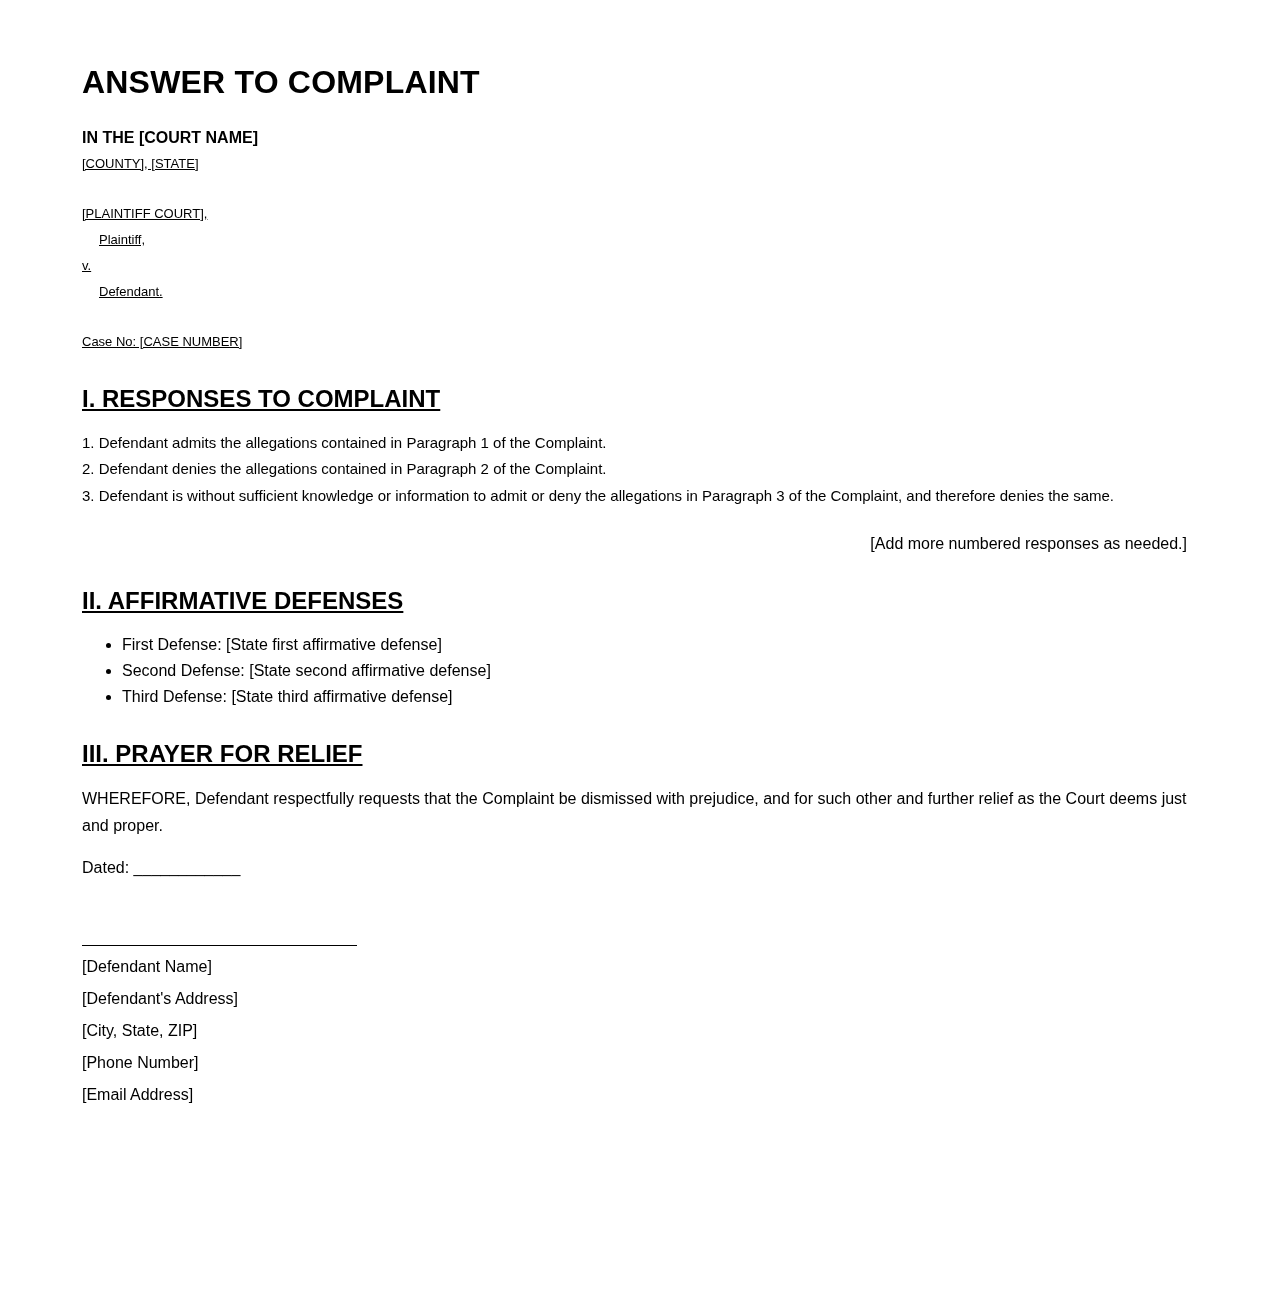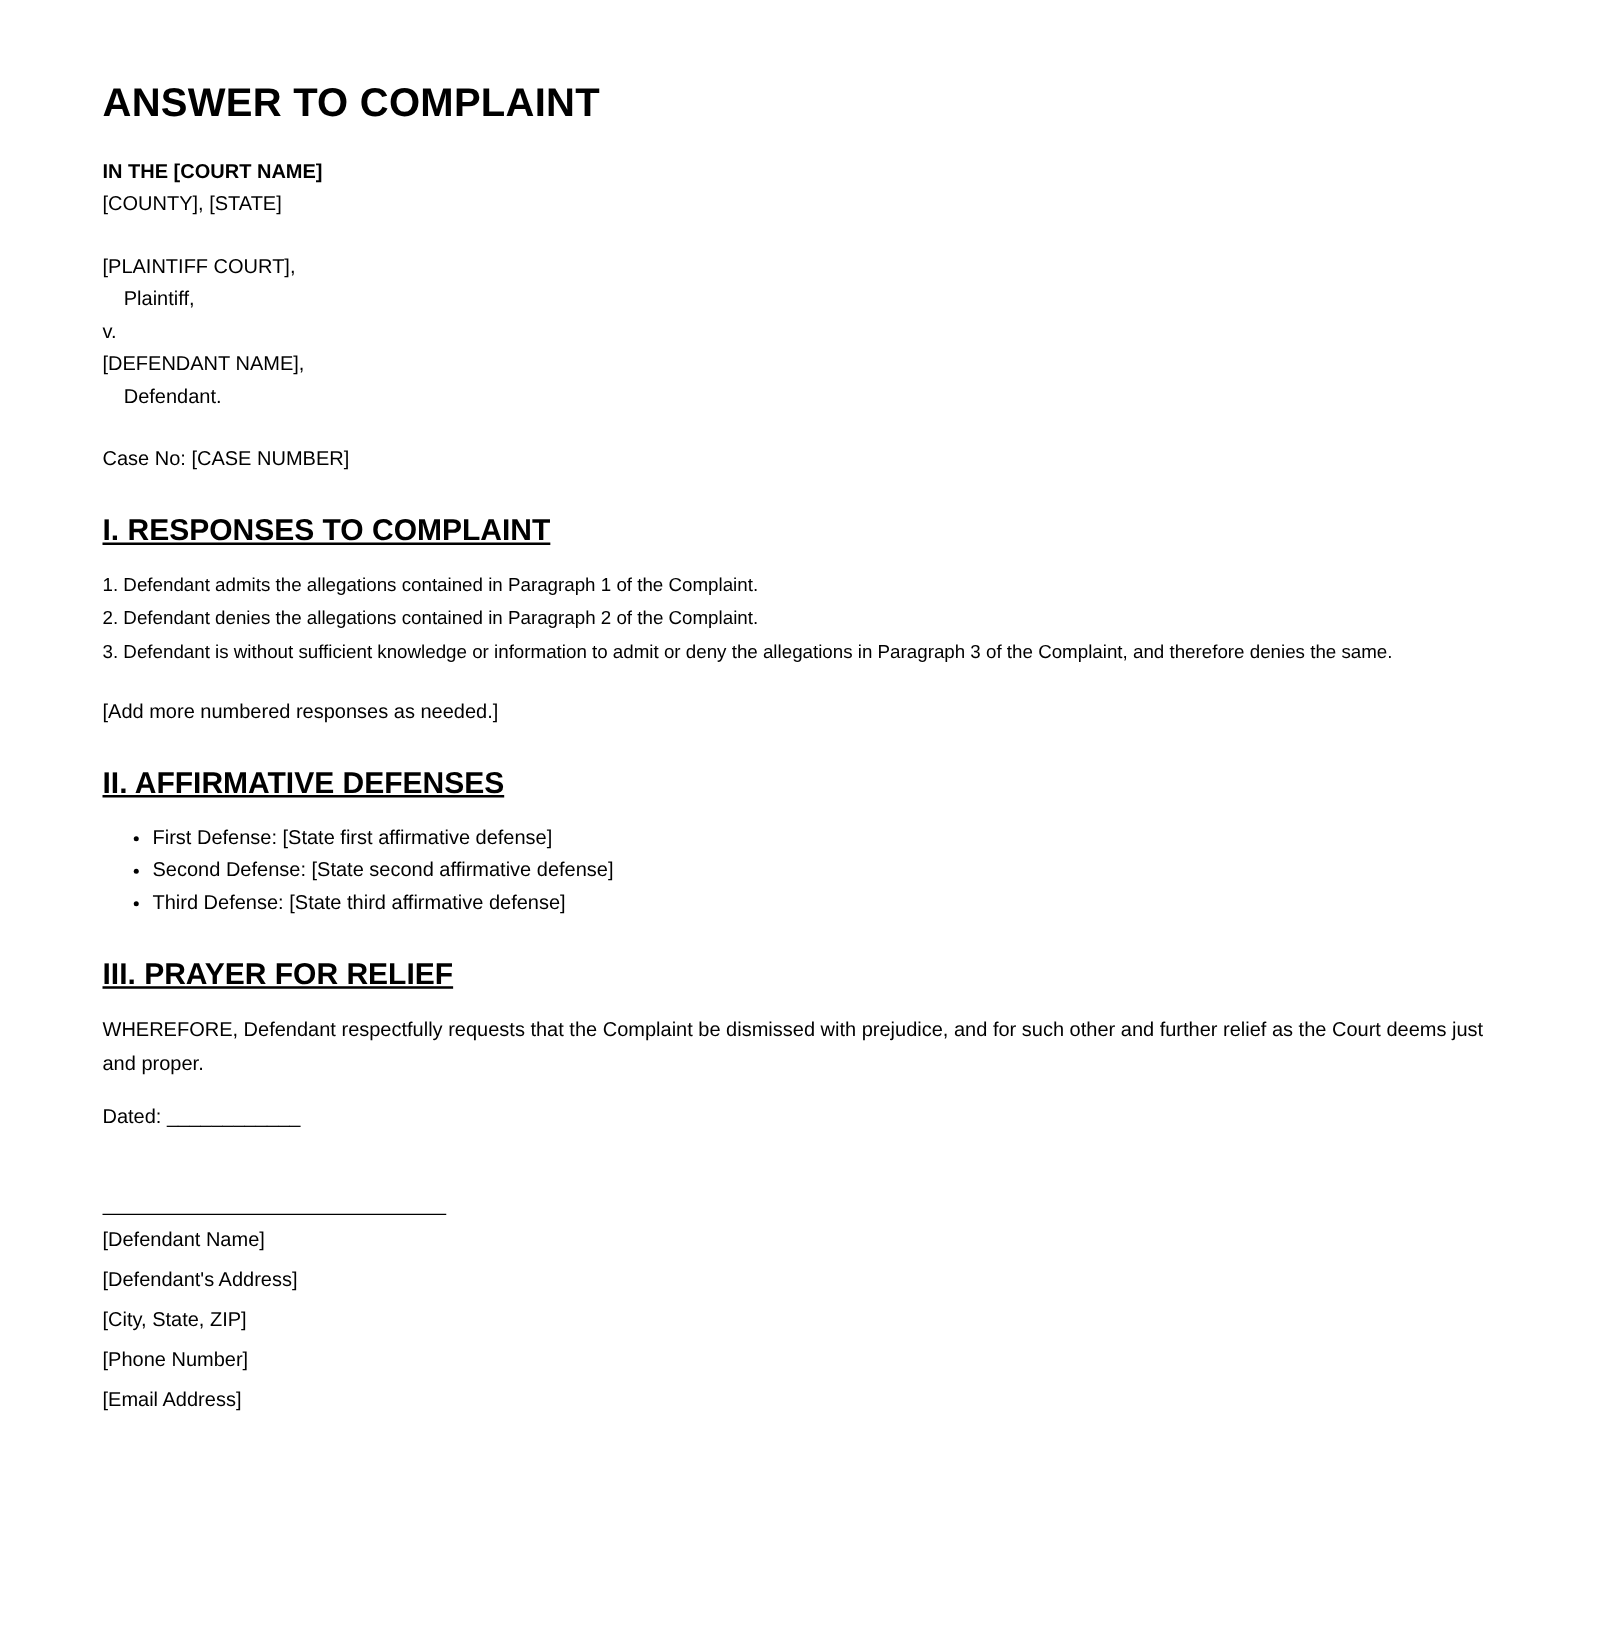--- a/index.html
+++ b/index.html
@@ -23,23 +23,24 @@
     letter-spacing: 0.2px;
   }
 
   .court-line {
     font-size: 16px;
     font-weight: bold;
     line-height: 26px;
     margin: 0;
   }
   .plain-line {
-    font-size: 16px;
+    font-size: 13px;
     line-height: 26px;
     margin: 0;
+    text-decoration: underline;
   }
   .spacer-sm { height: 24px; }
   .indent { padding-left: 17px; }
 
   h2.section-heading {
     font-size: 24px;
     font-weight: bold;
     line-height: 1.2;
     margin: 30px 0 16px 0;
     text-decoration: underline;
@@ -47,20 +48,21 @@
 
   .numbered-item {
     font-size: 15px;
     line-height: 26.5px;
     margin: 0;
   }
   .note-line {
     font-size: 16px;
     line-height: 26px;
     margin: 22px 0 16px 0;
+    text-align: right;
   }
 
   ul.defense-list {
     margin: 12px 0 0 0;
     padding-left: 40px;
     list-style-type: disc;
   }
   ul.defense-list li {
     font-size: 16px;
     line-height: 26px;
@@ -103,21 +105,20 @@
     <p class="court-line">IN THE [COURT NAME]</p>
     <p class="plain-line">[COUNTY], [STATE]</p>
   </div>
 
   <div class="spacer-sm"></div>
 
   <div>
     <p class="plain-line">[PLAINTIFF COURT],</p>
     <p class="plain-line indent">Plaintiff,</p>
     <p class="plain-line">v.</p>
-    <p class="plain-line">[DEFENDANT NAME],</p>
     <p class="plain-line indent">Defendant.</p>
   </div>
 
   <div class="spacer-sm"></div>
 
   <p class="plain-line">Case No: [CASE NUMBER]</p>
 
   <section>
     <h2 class="section-heading">I. RESPONSES TO COMPLAINT</h2>
     <p class="numbered-item">1. Defendant admits the allegations contained in Paragraph 1 of the Complaint.</p>

